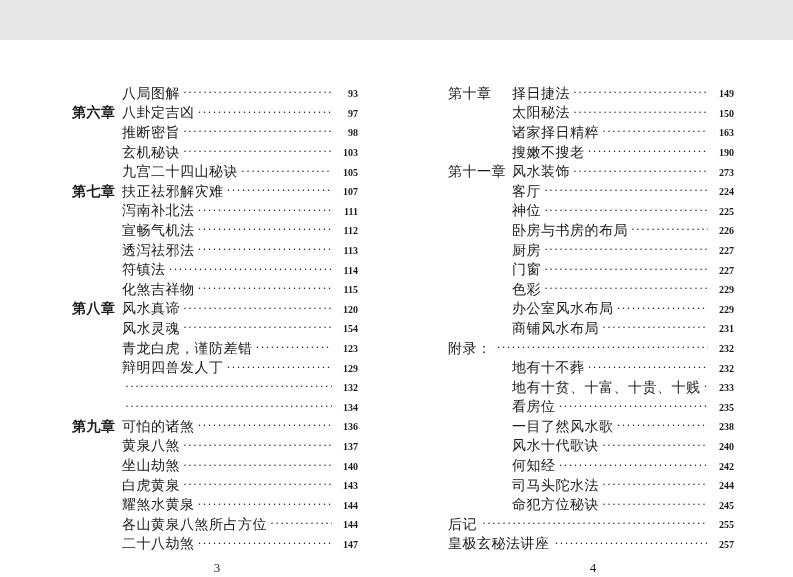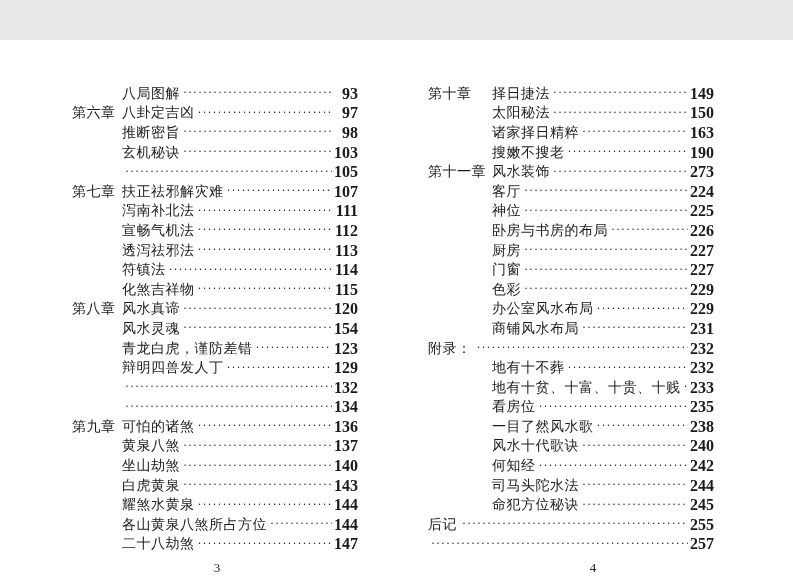--- a/index.html
+++ b/index.html
@@ -7,45 +7,45 @@
     position:relative;
     width:793px;height:577px;
     background:#ffffff;
     font-family:"Liberation Serif","DejaVu Serif",serif;
     color:#1b1b1b;
     overflow:hidden;
     margin-top:40px;
   }
   .toc-col{position:absolute;top:44px;}
   .toc-col.left{left:72px;width:286px;}
-  .toc-col.right{left:428px;width:286px;}
+  .toc-col.right{left:448px;width:286px;}
   .toc-row{
     display:flex;align-items:center;
     height:19.6px;
     font-size:14px;
     letter-spacing:0.5px;
     white-space:nowrap;
   }
   .chap{flex:none;overflow:hidden;}
-  .toc-col.left  .chap{width:50px;}
+  .toc-col.left  .chap{width:50px;font-weight:bold;}
   .toc-col.right .chap{width:64px;}
   .toc-row.full .chap{width:auto;padding-right:2px;text-align:right;}
   .title{flex:none;}
   .leader{
     flex:1 1 auto;
     overflow:hidden;
     font-size:12px;
     letter-spacing:1px;
     padding:0 2px 0 3px;
     color:#1c1c1c;
     transform:translateY(-1px);
   }
   .pnum{
     flex:none;min-width:26px;text-align:right;
-    font-size:16px;font-weight:600;letter-spacing:0;
+    font-size:10px;font-weight:600;letter-spacing:0;
   }
   .folio{
     position:absolute;top:520px;
     font-size:13px;text-align:center;
   }
   .folio.left{left:72px;width:290px;}
   .folio.right{left:448px;width:290px;}
 </style>
 </head>
 <body>
@@ -72,20 +72,21 @@
       <span class="pnum">98</span>
     </div>
       <div class="toc-row">
       <span class="chap"></span>
       <span class="title">玄机秘诀</span>
       <span class="leader">··························································································</span>
       <span class="pnum">103</span>
     </div>
       <div class="toc-row">
       <span class="chap"></span>
+      <span class="title">九宫二十四山秘诀</span>
       <span class="leader">··························································································</span>
       <span class="pnum">105</span>
     </div>
       <div class="toc-row">
       <span class="chap">第七章</span>
       <span class="title">扶正祛邪解灾难</span>
       <span class="leader">··························································································</span>
       <span class="pnum">107</span>
     </div>
       <div class="toc-row">
@@ -328,20 +329,21 @@
       <span class="leader">··························································································</span>
       <span class="pnum">245</span>
     </div>
       <div class="toc-row full">
       <span class="chap">后记</span>
 
       <span class="leader">··························································································</span>
       <span class="pnum">255</span>
     </div>
       <div class="toc-row full">
+      <span class="chap">皇极玄秘法讲座</span>
 
       <span class="leader">··························································································</span>
       <span class="pnum">257</span>
     </div>
     </div>
 
   <div class="folio left">3</div>
   <div class="folio right">4</div>
 
 </div>

